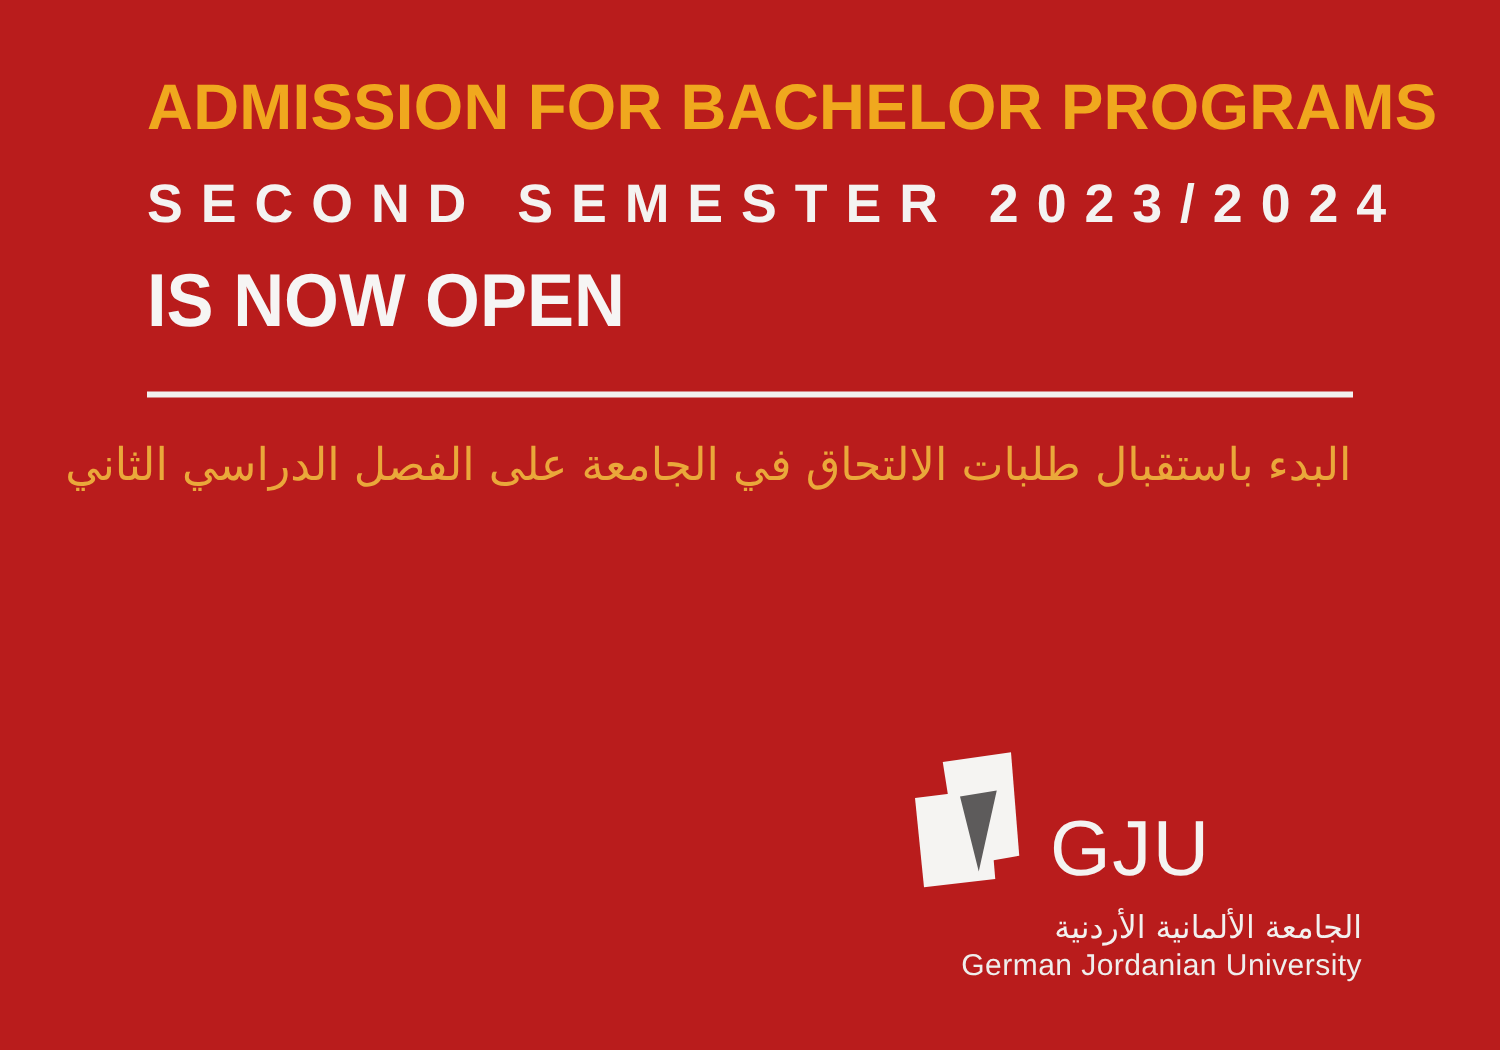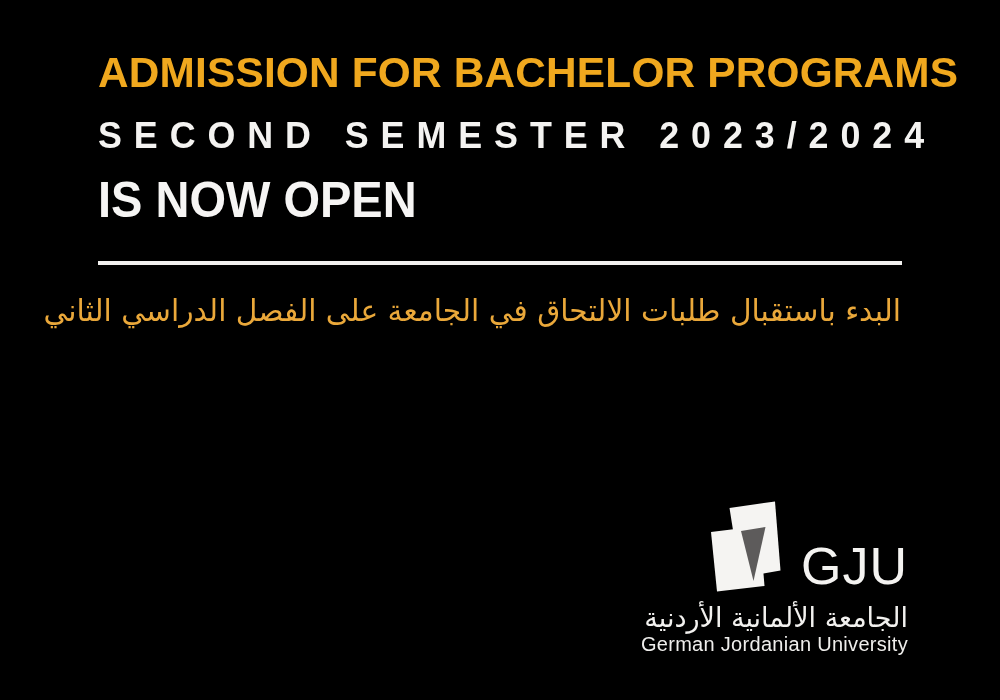--- a/index.html
+++ b/index.html
@@ -8,21 +8,21 @@
     background: #5d5b5b;
   }
   body {
     font-family: "Liberation Sans", sans-serif;
   }
 
   .poster {
     position: relative;
     width: 1000px;
     height: 700px;
-    background: #000000;
+    background: #b91c1c;
     overflow: hidden;
     text-decoration: underline;
   }
 
   
   .headline-block {
     position: absolute;
     left: 98px;
     top: 48px;
     width: 810px;
@@ -100,21 +100,20 @@
     position: absolute;
     right: 92px;
     bottom: 45px;
     width: 300px;
     text-align: right;
   }
 
   .logo-mark-row {
     display: flex;
     align-items: flex-end;
-    justify-content: flex-end;
     gap: 6px;
   }
 
   .logo-mark {
     display: block;
     width: 86px;
     height: 96px;
   }
 
   .logo-wordmark {
@@ -124,21 +123,21 @@
     line-height: 52px;
     letter-spacing: 1px;
     color: #f4f3f1;
     padding-bottom: 2px;
   }
 
   .logo-name-ar {
     margin-top: 10px;
     font-family: "DejaVu Sans", sans-serif;
     direction: rtl;
-    font-size: 27px;
+    font-size: 21px;
     line-height: 28px;
     color: #f2f1ef;
     white-space: nowrap;
   }
 
   .logo-name-en {
     margin-top: 1px;
     font-family: "Liberation Sans", sans-serif;
     font-size: 20px;
     line-height: 22px;

